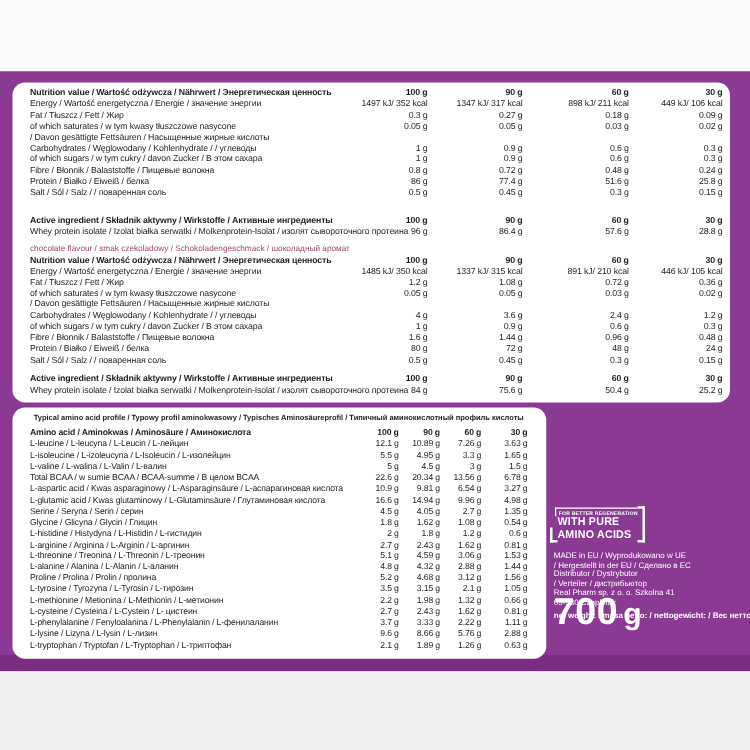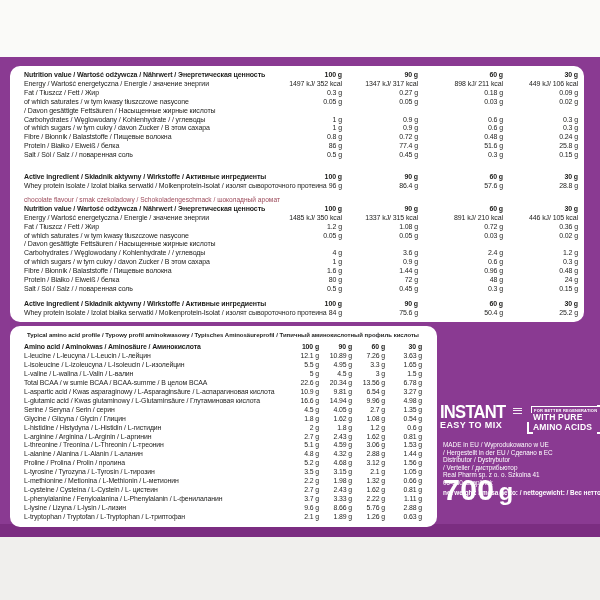--- a/index.html
+++ b/index.html
@@ -378,27 +378,20 @@
           <span class="tl">L-tryptophan / Tryptofan / L-Tryptophan / L-триптофан</span>
           <span class="tv">2.1 g</span>
           <span class="tv">1.89 g</span>
           <span class="tv">1.26 g</span>
           <span class="tv">0.63 g</span>
         </div>
       </div>
   </div>
 
   <div class="logo-row">
-    <div class="instant">
-      <div class="instant-line">
-        <span class="instant-word">INSTANT</span>
-        <span class="fineprint"></span>
-      </div>
-      <div class="instant-sub">EASY TO MIX</div>
-    </div>
     <div class="badge">
       <div class="badge-top">FOR BETTER REGENERATION</div>
       <div class="badge-main">WITH PURE</div>
       <div class="badge-main">AMINO ACIDS</div>
     </div>
   </div>
 
   <div class="addr">
       <div class="addr-line">MADE in EU / Wyprodukowano w UE</div>
       <div class="addr-line">/ Hergestellt in der EU / Сделано в EC</div>

